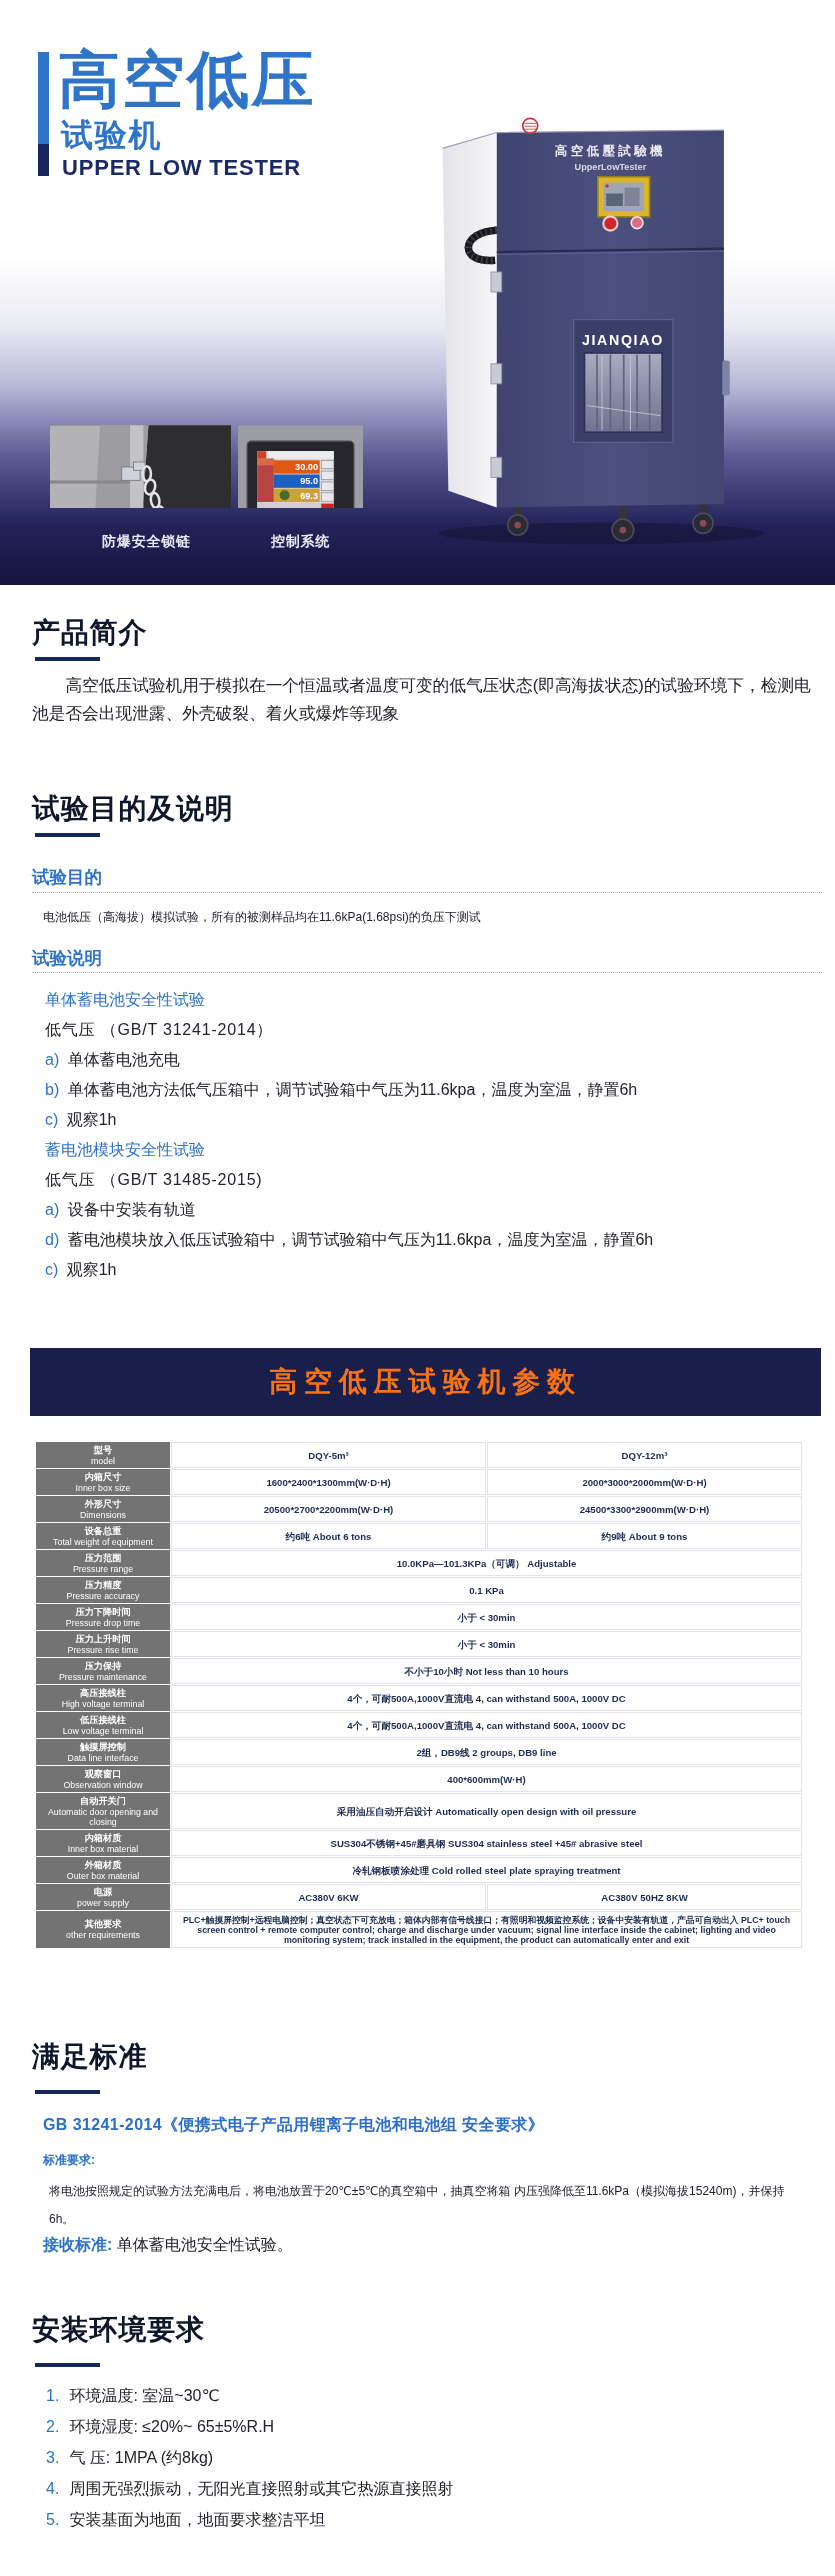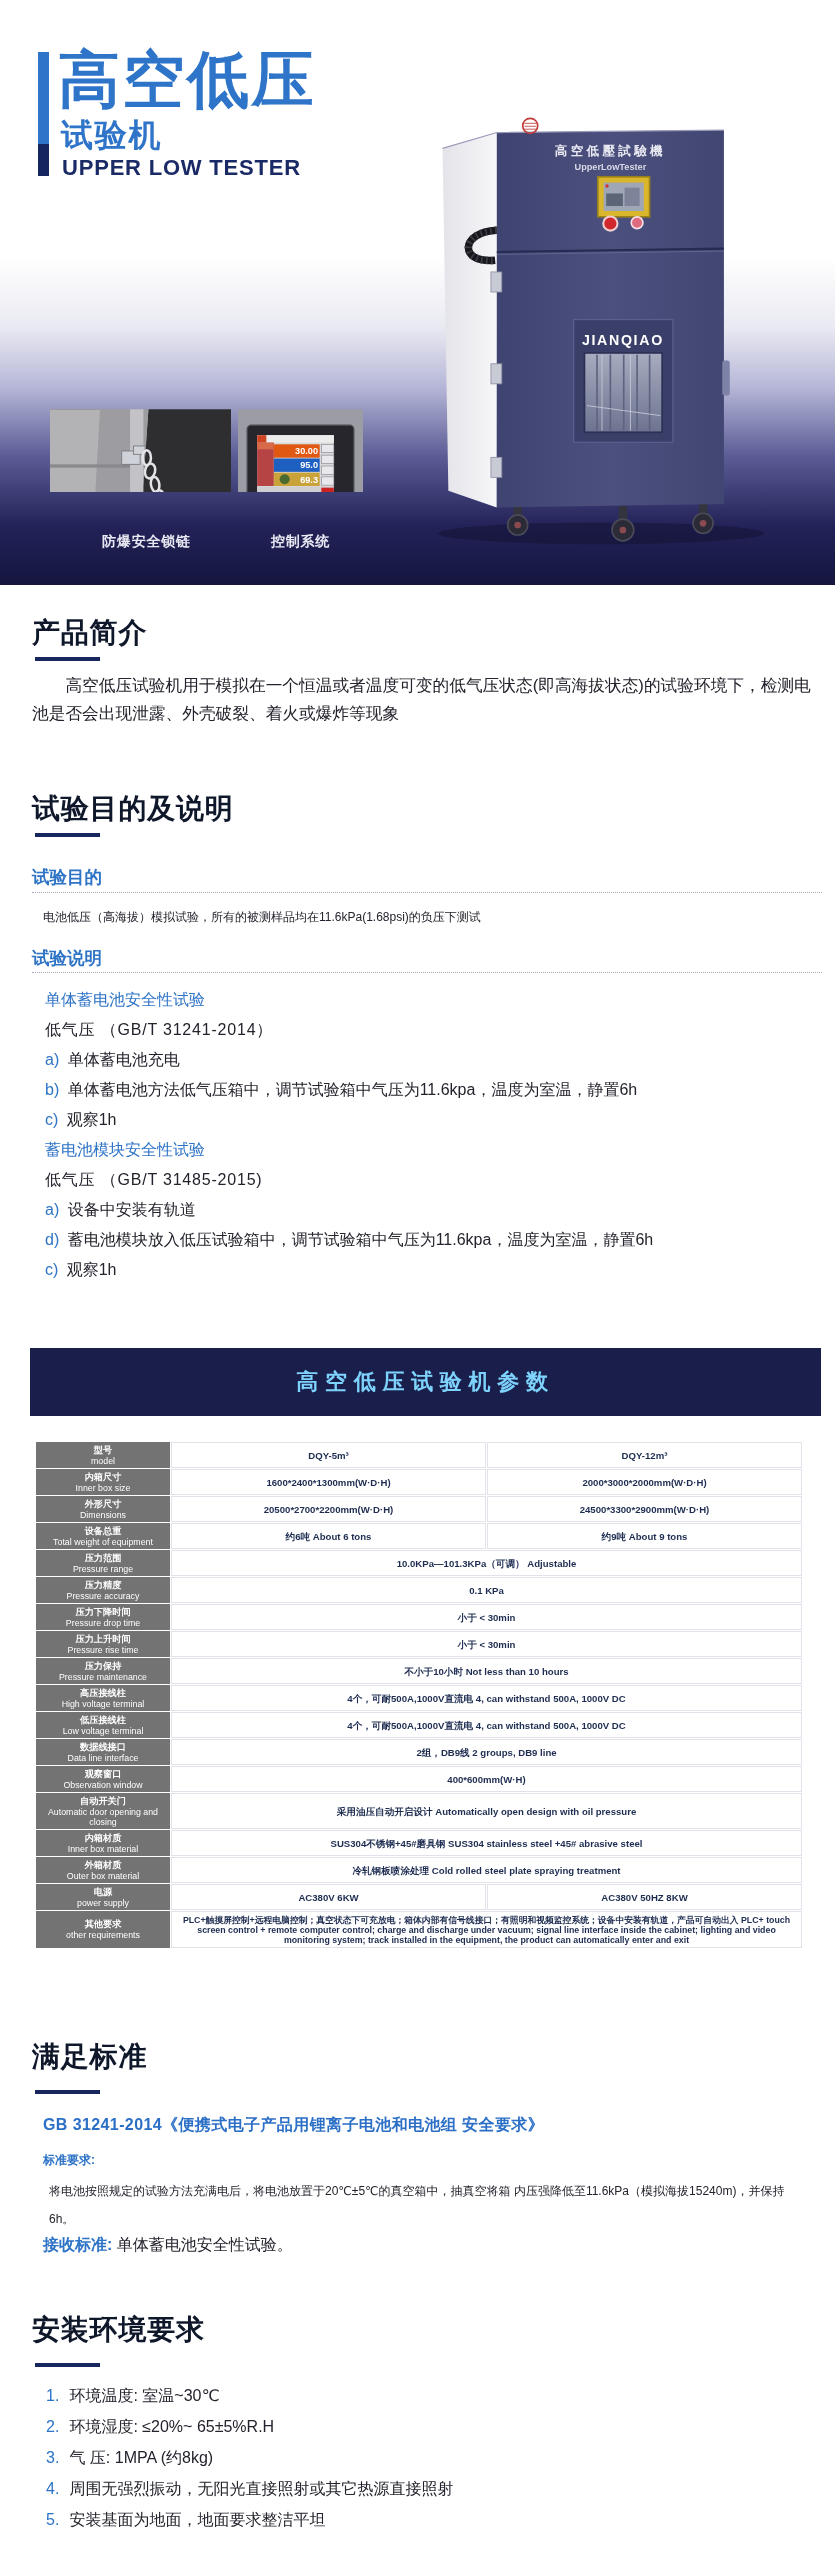--- a/index.html
+++ b/index.html
@@ -16,21 +16,21 @@
     background:linear-gradient(180deg,#ffffff 0%,#ffffff 44%,#e9e9f2 56%,
       #b7b8d8 66%,#5b5c95 78%,#222258 90%,#15153f 100%);
   }
   .brand-bar{position:absolute;left:38px;top:52px;width:11px;height:124px;}
   .brand-bar .b1{width:11px;height:92px;background:#2e74c8;}
   .brand-bar .b2{width:11px;height:32px;background:#15255e;}
   .title-zh{position:absolute;left:58px;top:47px;font-size:62px;font-weight:bold;color:#2e74c8;letter-spacing:2.5px;line-height:65px;}
   .title-zh2{position:absolute;left:61px;top:114px;font-size:32px;font-weight:bold;color:#2e74c8;letter-spacing:1.7px;}
   .title-en{position:absolute;left:62px;top:155px;font-size:22px;font-weight:bold;color:#1a2a66;letter-spacing:0.8px;}
 
-  .thumb{position:absolute;top:409px;height:83px;overflow:hidden;}
+  .thumb{position:absolute;top:425px;height:83px;overflow:hidden;}
   .thumb1{left:50px;width:181px;}
   .thumb2{left:238px;width:125px;}
   .thumb-caption{position:absolute;top:533px;font-size:14px;font-weight:600;color:#e9e9f4;text-align:center;letter-spacing:0.8px;}
   .cap1{left:56px;width:181px;}
   .cap2{left:238px;width:125px;}
 
   
   .h2{position:absolute;left:32px;font-size:28px;font-weight:bold;color:#0f172a;letter-spacing:0.8px;line-height:30px;}
   .hrule{position:absolute;left:35px;width:65px;height:4.2px;background:#17265c;}
   .sub{position:absolute;left:32px;font-size:17.5px;font-weight:bold;color:#2d73c6;}
@@ -41,21 +41,21 @@
   
   .groups{position:absolute;left:45px;top:991px;width:768px;}
   .pline{height:17.5px;line-height:17.5px;margin-bottom:12.5px;font-size:16px;color:#23232d;white-space:nowrap;}
   .pline .k{color:#2d73c6;margin-right:8.4px;}
   .gtitle{color:#2d73c6;}
   .gstd{letter-spacing:0.8px;}
 
   
   .banner{position:absolute;left:30px;top:1348px;width:791px;height:68px;background:#191e4b;
     display:flex;align-items:center;justify-content:center;}
-  .banner .t{font-size:22px;font-weight:bold;color:#7dd3fc;letter-spacing:6.7px;}
+  .banner .t{font-size:28px;font-weight:bold;color:#f97316;letter-spacing:6.7px;}
 
   table.ptable{position:absolute;left:35px;top:1441px;width:765px;border-collapse:separate;border-spacing:1.7px;table-layout:fixed;}
   td.lbl{background:#737373;color:#ffffff;text-align:center;vertical-align:middle;padding:2.5px 1.7px;}
   td.lbl .lz{font-size:9.2px;font-weight:bold;line-height:11px;}
   td.lbl .le{font-size:8.8px;line-height:10px;}
   td.val{background:#ffffff;border:0.8px solid #e2e2ea;color:#1d2c50;font-size:9.6px;font-weight:bold;
     text-align:center;vertical-align:middle;padding:2.5px 6.7px;line-height:11px;}
   td.val.small{font-size:8.8px;font-weight:bold;line-height:10px;}
 
   
@@ -332,21 +332,21 @@
       </tr>
       <tr>
         <td class="lbl">
           <div class="lz">低压接线柱</div>
           <div class="le">Low voltage terminal</div>
         </td>
         <td class="val" colspan="2">4个，可耐500A,1000V直流电 4, can withstand 500A, 1000V DC</td>
       </tr>
       <tr>
         <td class="lbl">
-          <div class="lz">数据线接口</div>
+          <div class="lz">触摸屏控制</div>
           <div class="le">Data line interface</div>
         </td>
         <td class="val" colspan="2">2组，DB9线 2 groups, DB9 line</td>
       </tr>
       <tr>
         <td class="lbl">
           <div class="lz">观察窗口</div>
           <div class="le">Observation window</div>
         </td>
         <td class="val" colspan="2">400*600mm(W·H)</td>

